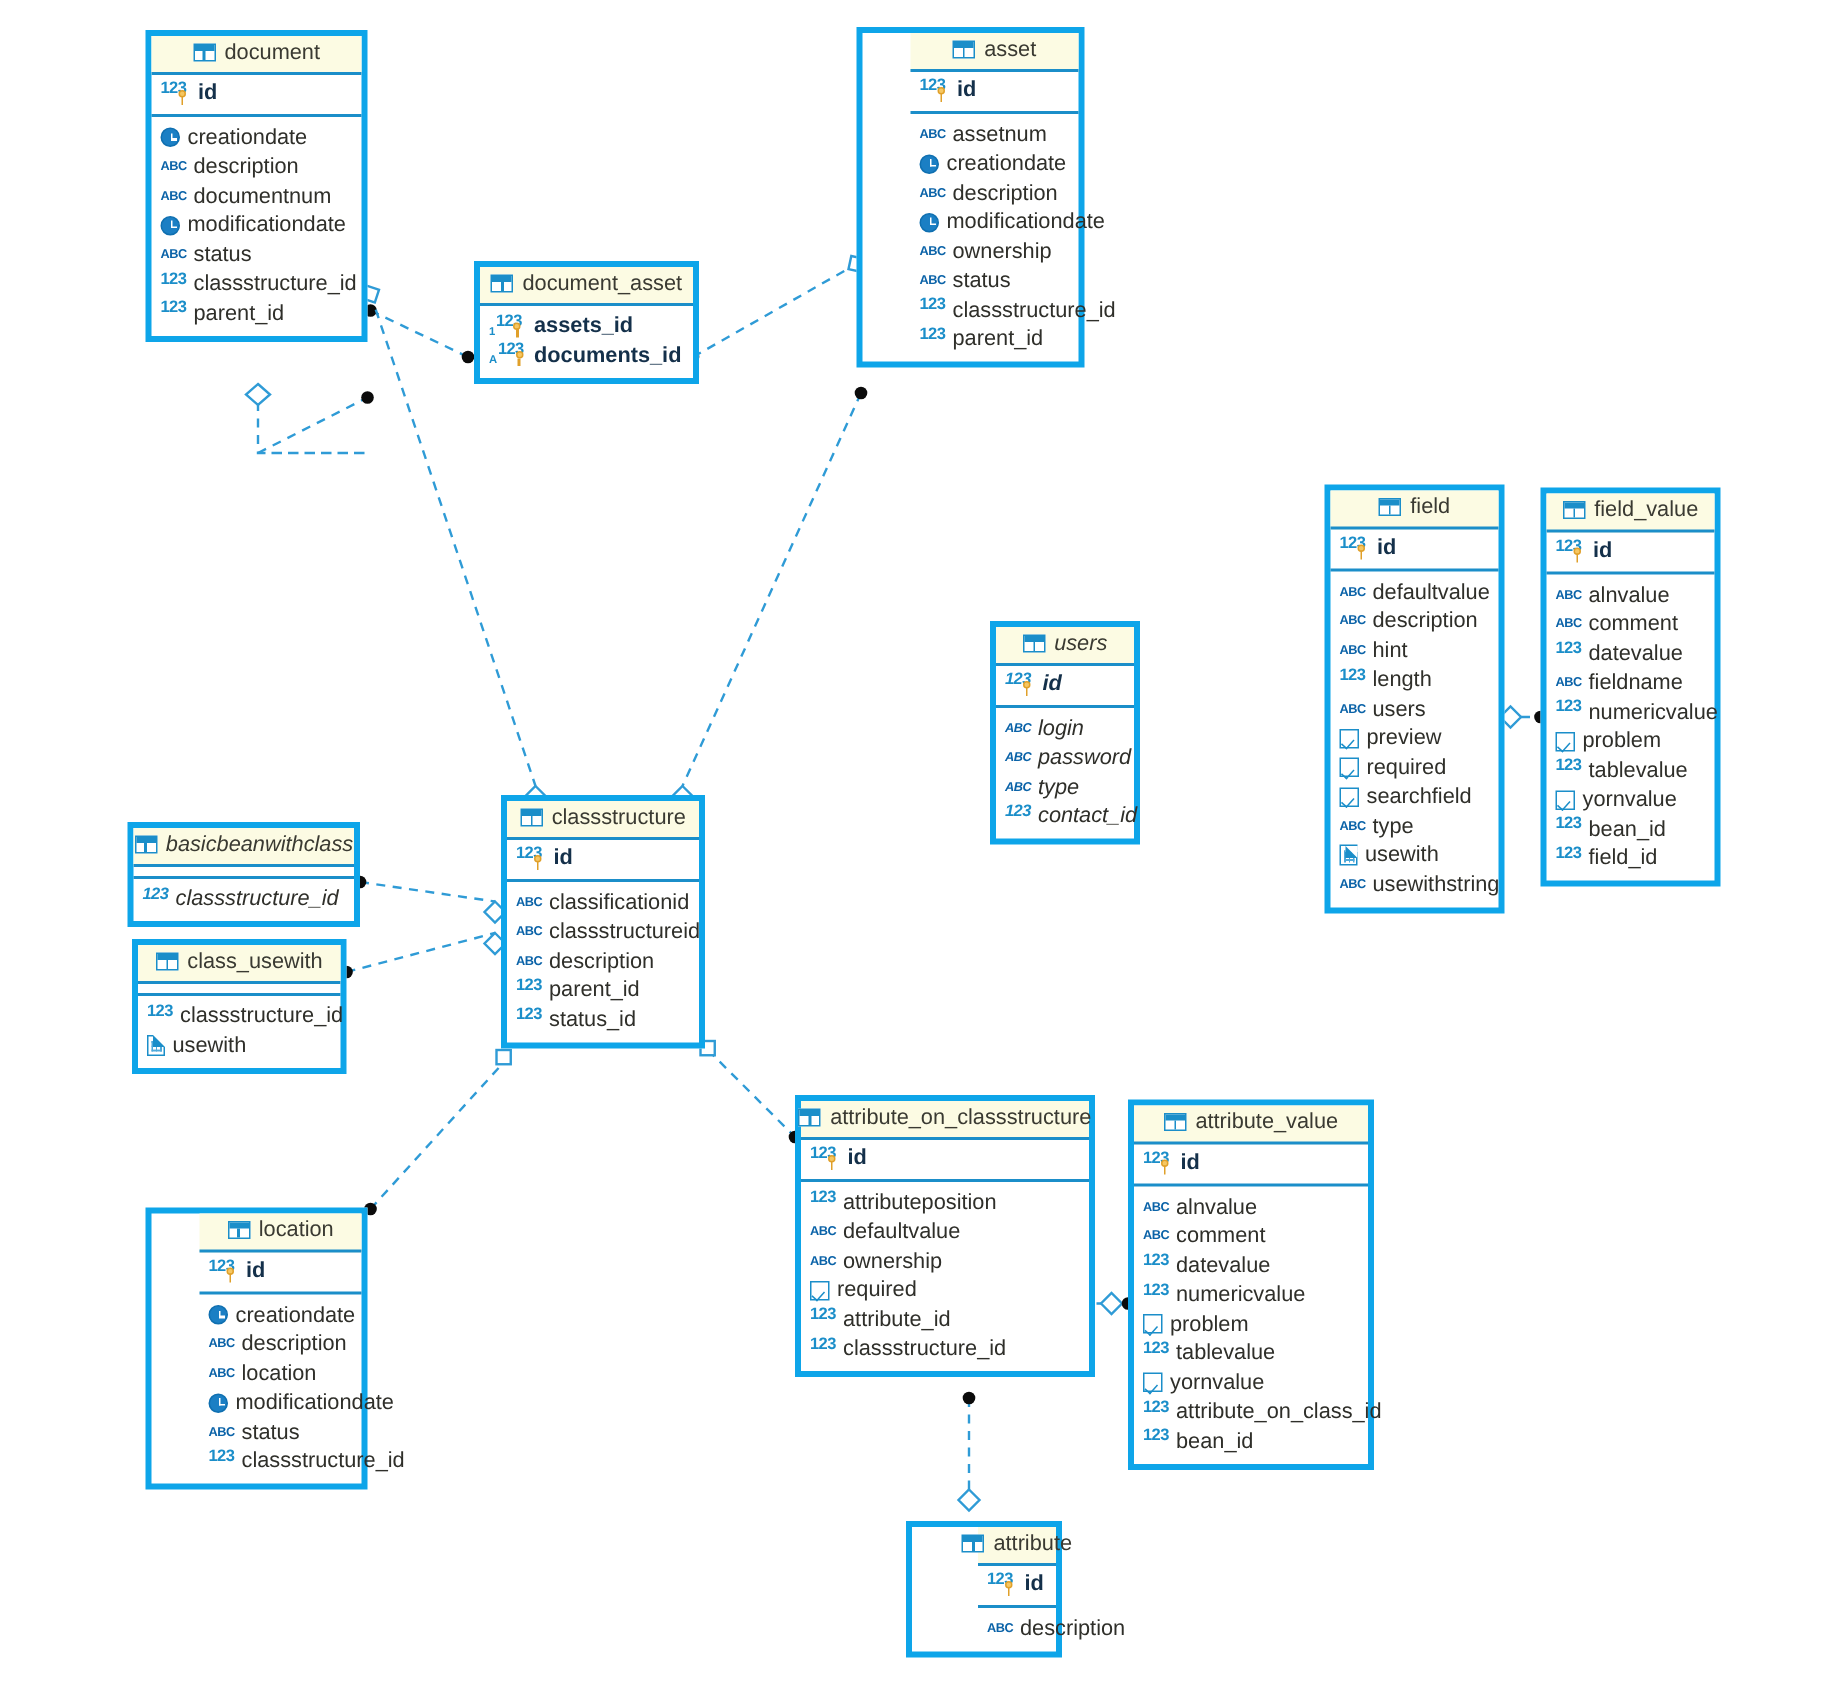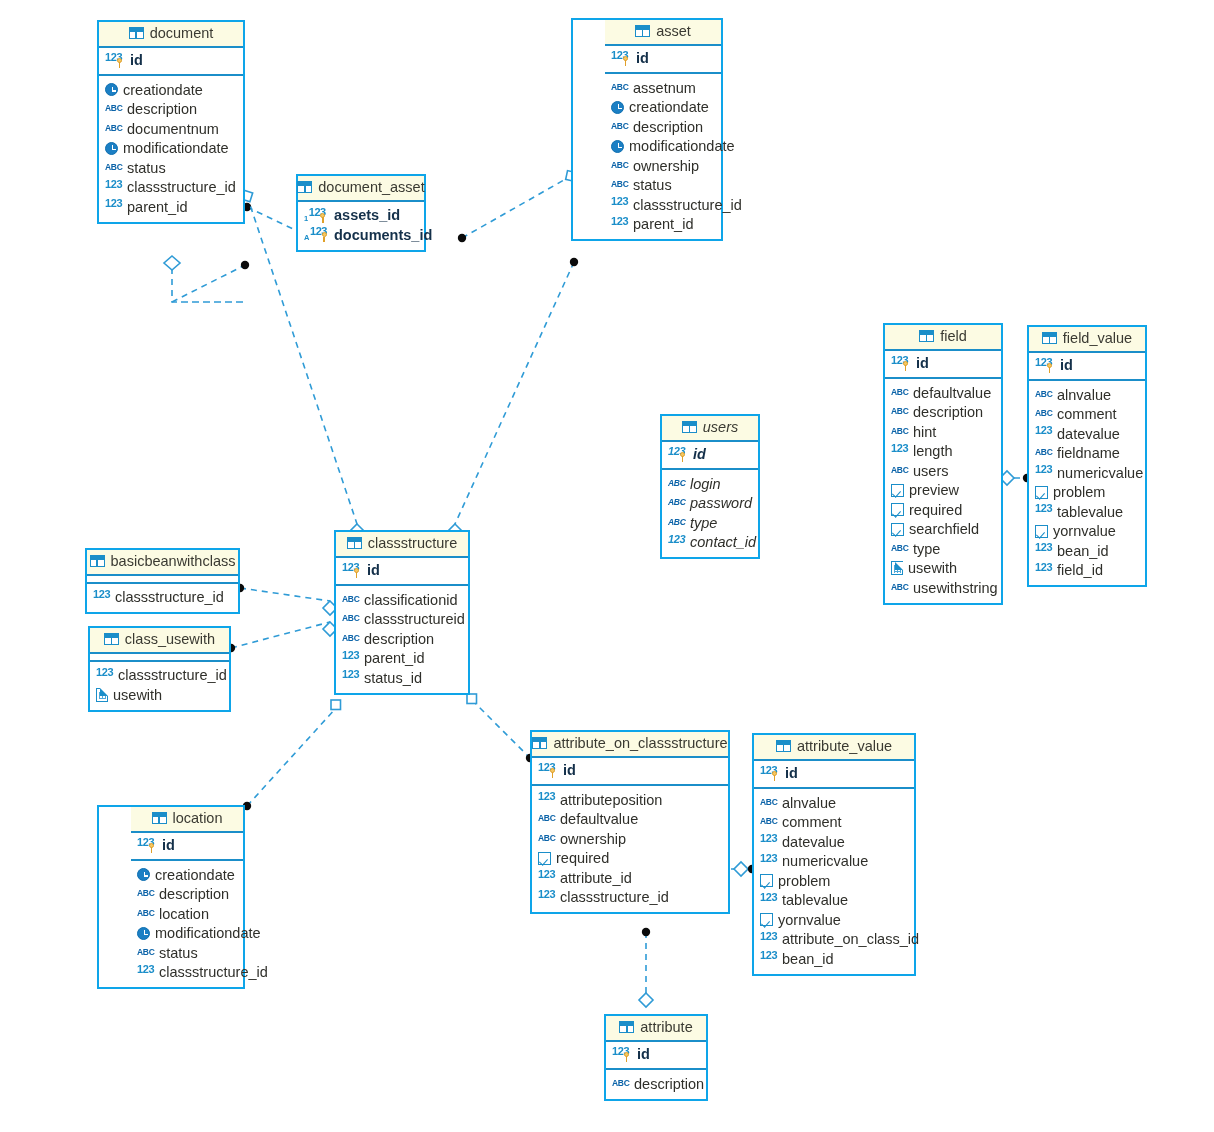--- a/index.html
+++ b/index.html
@@ -11,21 +11,21 @@
     position:relative;
     overflow:hidden;
     -webkit-font-smoothing:antialiased;
   }
   #canvas{position:absolute;left:0;top:0;width:1214px;height:1132px;}
   #links{position:absolute;left:0;top:0;width:1214px;height:1132px;pointer-events:none;z-index:1;}
 
   .entity{
     position:absolute;
     box-sizing:border-box;
-    border:2px solid #0ea5e9;
+    border:4px solid #0ea5e9;
     background:#ffffff;
     z-index:2;
   }
   .ent-title{
     background:#fcfbe3;
     border-bottom:2px solid #1b8ec9;
     text-align:center;
     font-size:14.5px;
     color:#3a3a32;
     padding:4px 8px 5px 8px;
@@ -198,21 +198,21 @@
           <div class="col">
             <span class="ic ic-num">123</span>
             <span>classstructure_id</span>
           </div>
           <div class="col">
             <span class="ic ic-num">123</span>
             <span>parent_id</span>
           </div>
         </div>
       </div>
-      <div class="entity" style="left: 296px; top: 174px; width: 130px;">
+      <div class="entity" style="left: 316px; top: 174px; width: 150px;">
         <div class="ent-title">
           <span class="ic ic-table"></span>
           <span>document_asset</span>
         </div>
         <div class="ent-cols">
           <div class="col pk">
             <span class="pkwrap idx">
               <span class="ic-idx">1</span>
               <span class="ic ic-num" style="width: auto;">123</span>
               <span class="ic ic-key"></span>
@@ -459,21 +459,21 @@
           <div class="col">
             <span class="ic ic-num">123</span>
             <span>parent_id</span>
           </div>
           <div class="col">
             <span class="ic ic-num">123</span>
             <span>status_id</span>
           </div>
         </div>
       </div>
-      <div class="entity" style="left: 85px; top: 548px; width: 155px;">
+      <div class="entity" style="left: 85px; top: 548px; width: 155px; font-style: italic;">
         <div class="ent-title">
           <span class="ic ic-table"></span>
           <span>basicbeanwithclass</span>
         </div>
         <div class="ent-thin"></div>
         <div class="ent-cols">
           <div class="col">
             <span class="ic ic-num">123</span>
             <span>classstructure_id</span>
           </div>
@@ -624,21 +624,21 @@
           <div class="col">
             <span class="ic ic-num">123</span>
             <span>attribute_on_class_id</span>
           </div>
           <div class="col">
             <span class="ic ic-num">123</span>
             <span>bean_id</span>
           </div>
         </div>
       </div>
-      <div class="entity" style="left: 604px; top: 1014px; width: 104px;">
+      <div class="entity" style="left: 604px; top: 1014px; width: 104px; padding-left: 44px;">
         <div class="ent-title">
           <span class="ic ic-table"></span>
           <span>attribute</span>
         </div>
         <div class="ent-pk">
           <div class="col pk">
             <span class="pkwrap">
               <span class="ic ic-num" style="width: auto;">123</span>
               <span class="ic ic-key"></span>
             </span>

